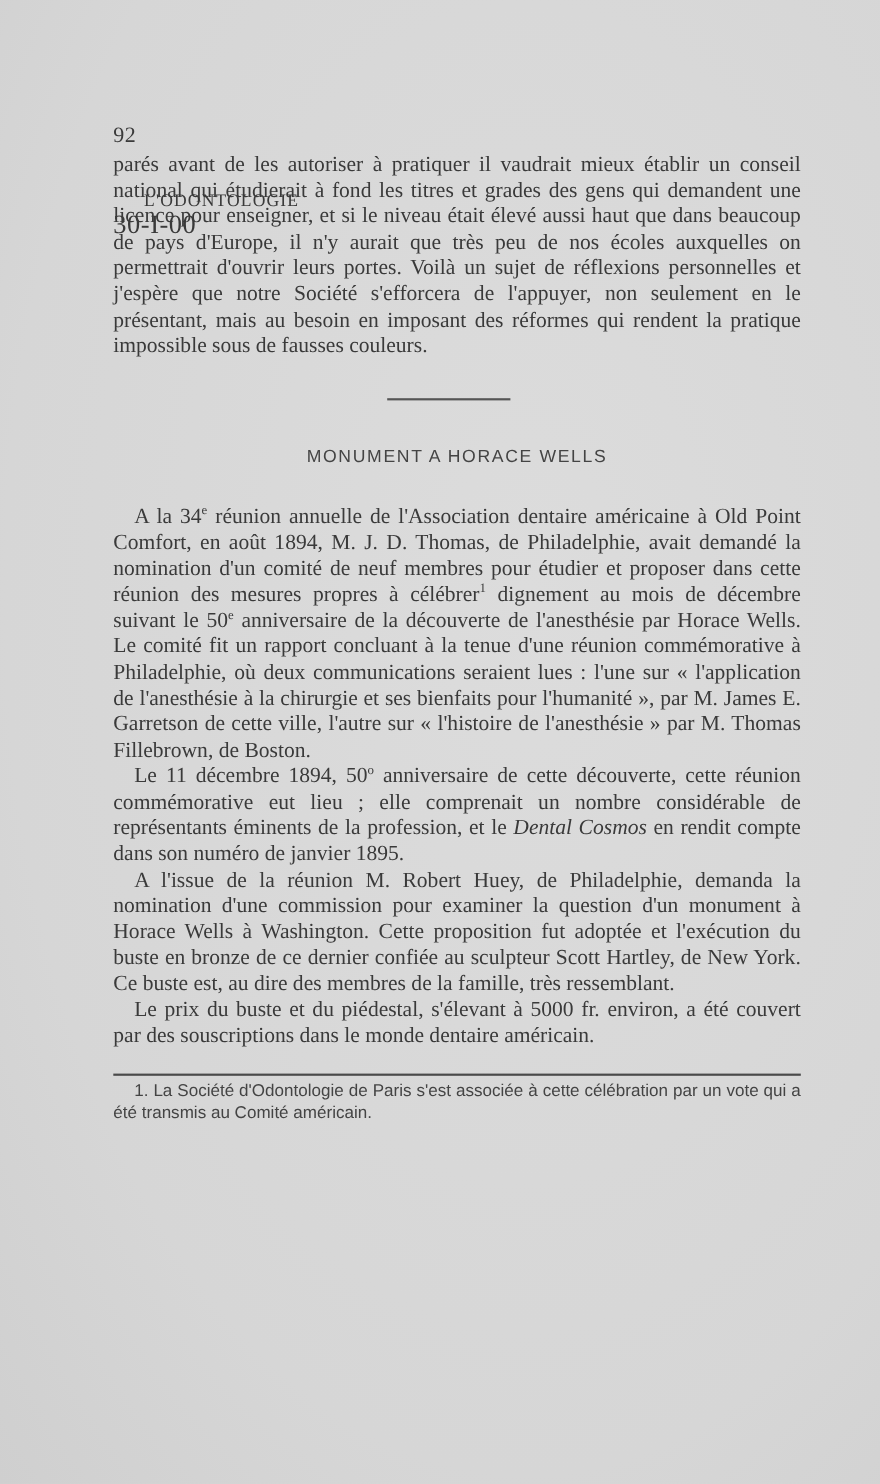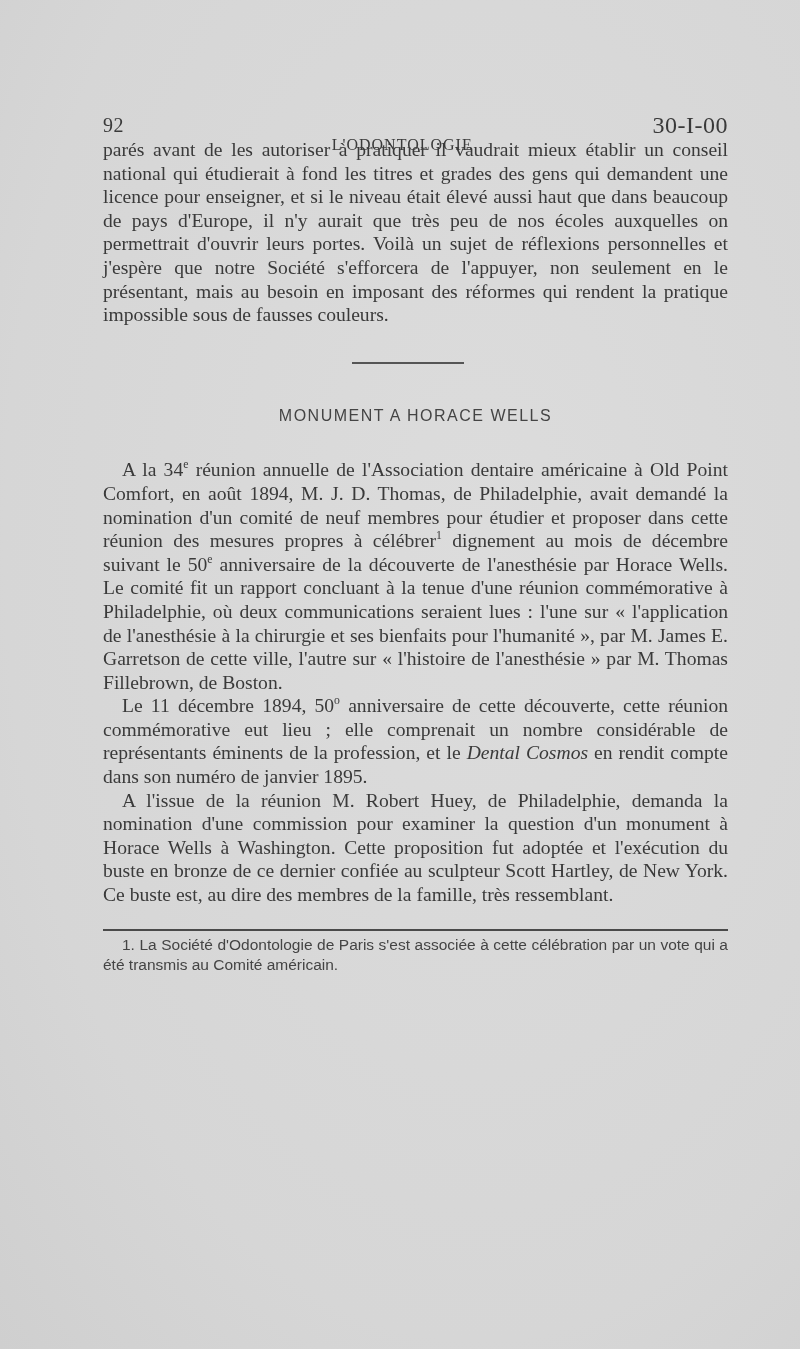--- a/index.html
+++ b/index.html
@@ -11,22 +11,22 @@
     color: #3a3a3a;
     position: relative;
     overflow: hidden;
   }
   .page {
     position: absolute;
     left: 103px; top: 112px;
     width: 625px;
   }
   .header {
-    display: flex; justify-content: space-between; align-items: center;
-    font-size: 17px; letter-spacing: 0.5px; height: 26px;
+    display: flex; justify-content: space-between; align-items: flex-start;
+    font-size: 17px; letter-spacing: 0.5px; height: 26px; flex-direction: column;
   }
   .header .num { font-size: 20px; }
   .header .title { font-size: 16px; letter-spacing: 1px; margin-left: 28px; margin-top: 39px; }
   .header .date { font-size: 24px; }
   .body {
     font-size: 19.6px;
     line-height: 23.6px;
     text-align: justify;
     font-family: "Liberation Sans Narrow", "Liberation Serif", serif;
   }
@@ -69,20 +69,21 @@
     <div class="rule-short"></div>
 
     <div class="section-title">MONUMENT A HORACE WELLS</div>
 
     <p class="indent"><span>A la 34</span><sup>e</sup><span> réunion annuelle de l'Association dentaire américaine à Old Point Comfort, en août 1894, M. J. D. Thomas, de Philadelphie, avait demandé la nomination d'un comité de neuf membres pour étudier et proposer dans cette réunion des mesures propres à célébrer</span><sup>1</sup><span> dignement au mois de décembre suivant le 50</span><sup>e</sup><span> anniversaire de la découverte de l'anesthésie par Horace Wells. Le comité fit un rapport concluant à la tenue d'une réunion commémorative à Philadelphie, où deux communications seraient lues : l'une sur « l'application de l'anesthésie à la chirurgie et ses bienfaits pour l'humanité », par M. James E. Garretson de cette ville, l'autre sur « l'histoire de l'anesthésie » par M. Thomas Fillebrown, de Boston.</span></p>
 
     <p class="indent"><span>Le 11 décembre 1894, 50</span><sup>o</sup><span> anniversaire de cette découverte, cette réunion commémorative eut lieu ; elle comprenait un nombre considérable de représentants éminents de la profession, et le </span><em>Dental Cosmos</em><span> en rendit compte dans son numéro de janvier 1895.</span></p>
 
     <p class="indent">A l'issue de la réunion M. Robert Huey, de Philadelphie, demanda la nomination d'une commission pour examiner la question d'un monument à Horace Wells à Washington. Cette proposition fut adoptée et l'exécution du buste en bronze de ce dernier confiée au sculpteur Scott Hartley, de New York. Ce buste est, au dire des membres de la famille, très ressemblant.</p>
 
+    <p class="indent">Le prix du buste et du piédestal, s'élevant à 5000 fr. environ, a été couvert par des souscriptions dans le monde dentaire américain.</p>
 
   </div>
 
   <div class="foot-rule"></div>
   <div class="footnote">
     <span class="fn-first"><span>1.</span><span> La Société d'Odontologie de Paris s'est associée à cette célébration par un vote qui a été transmis au Comité américain.</span></span>
   </div>
 </div>
 
 </body></html>

